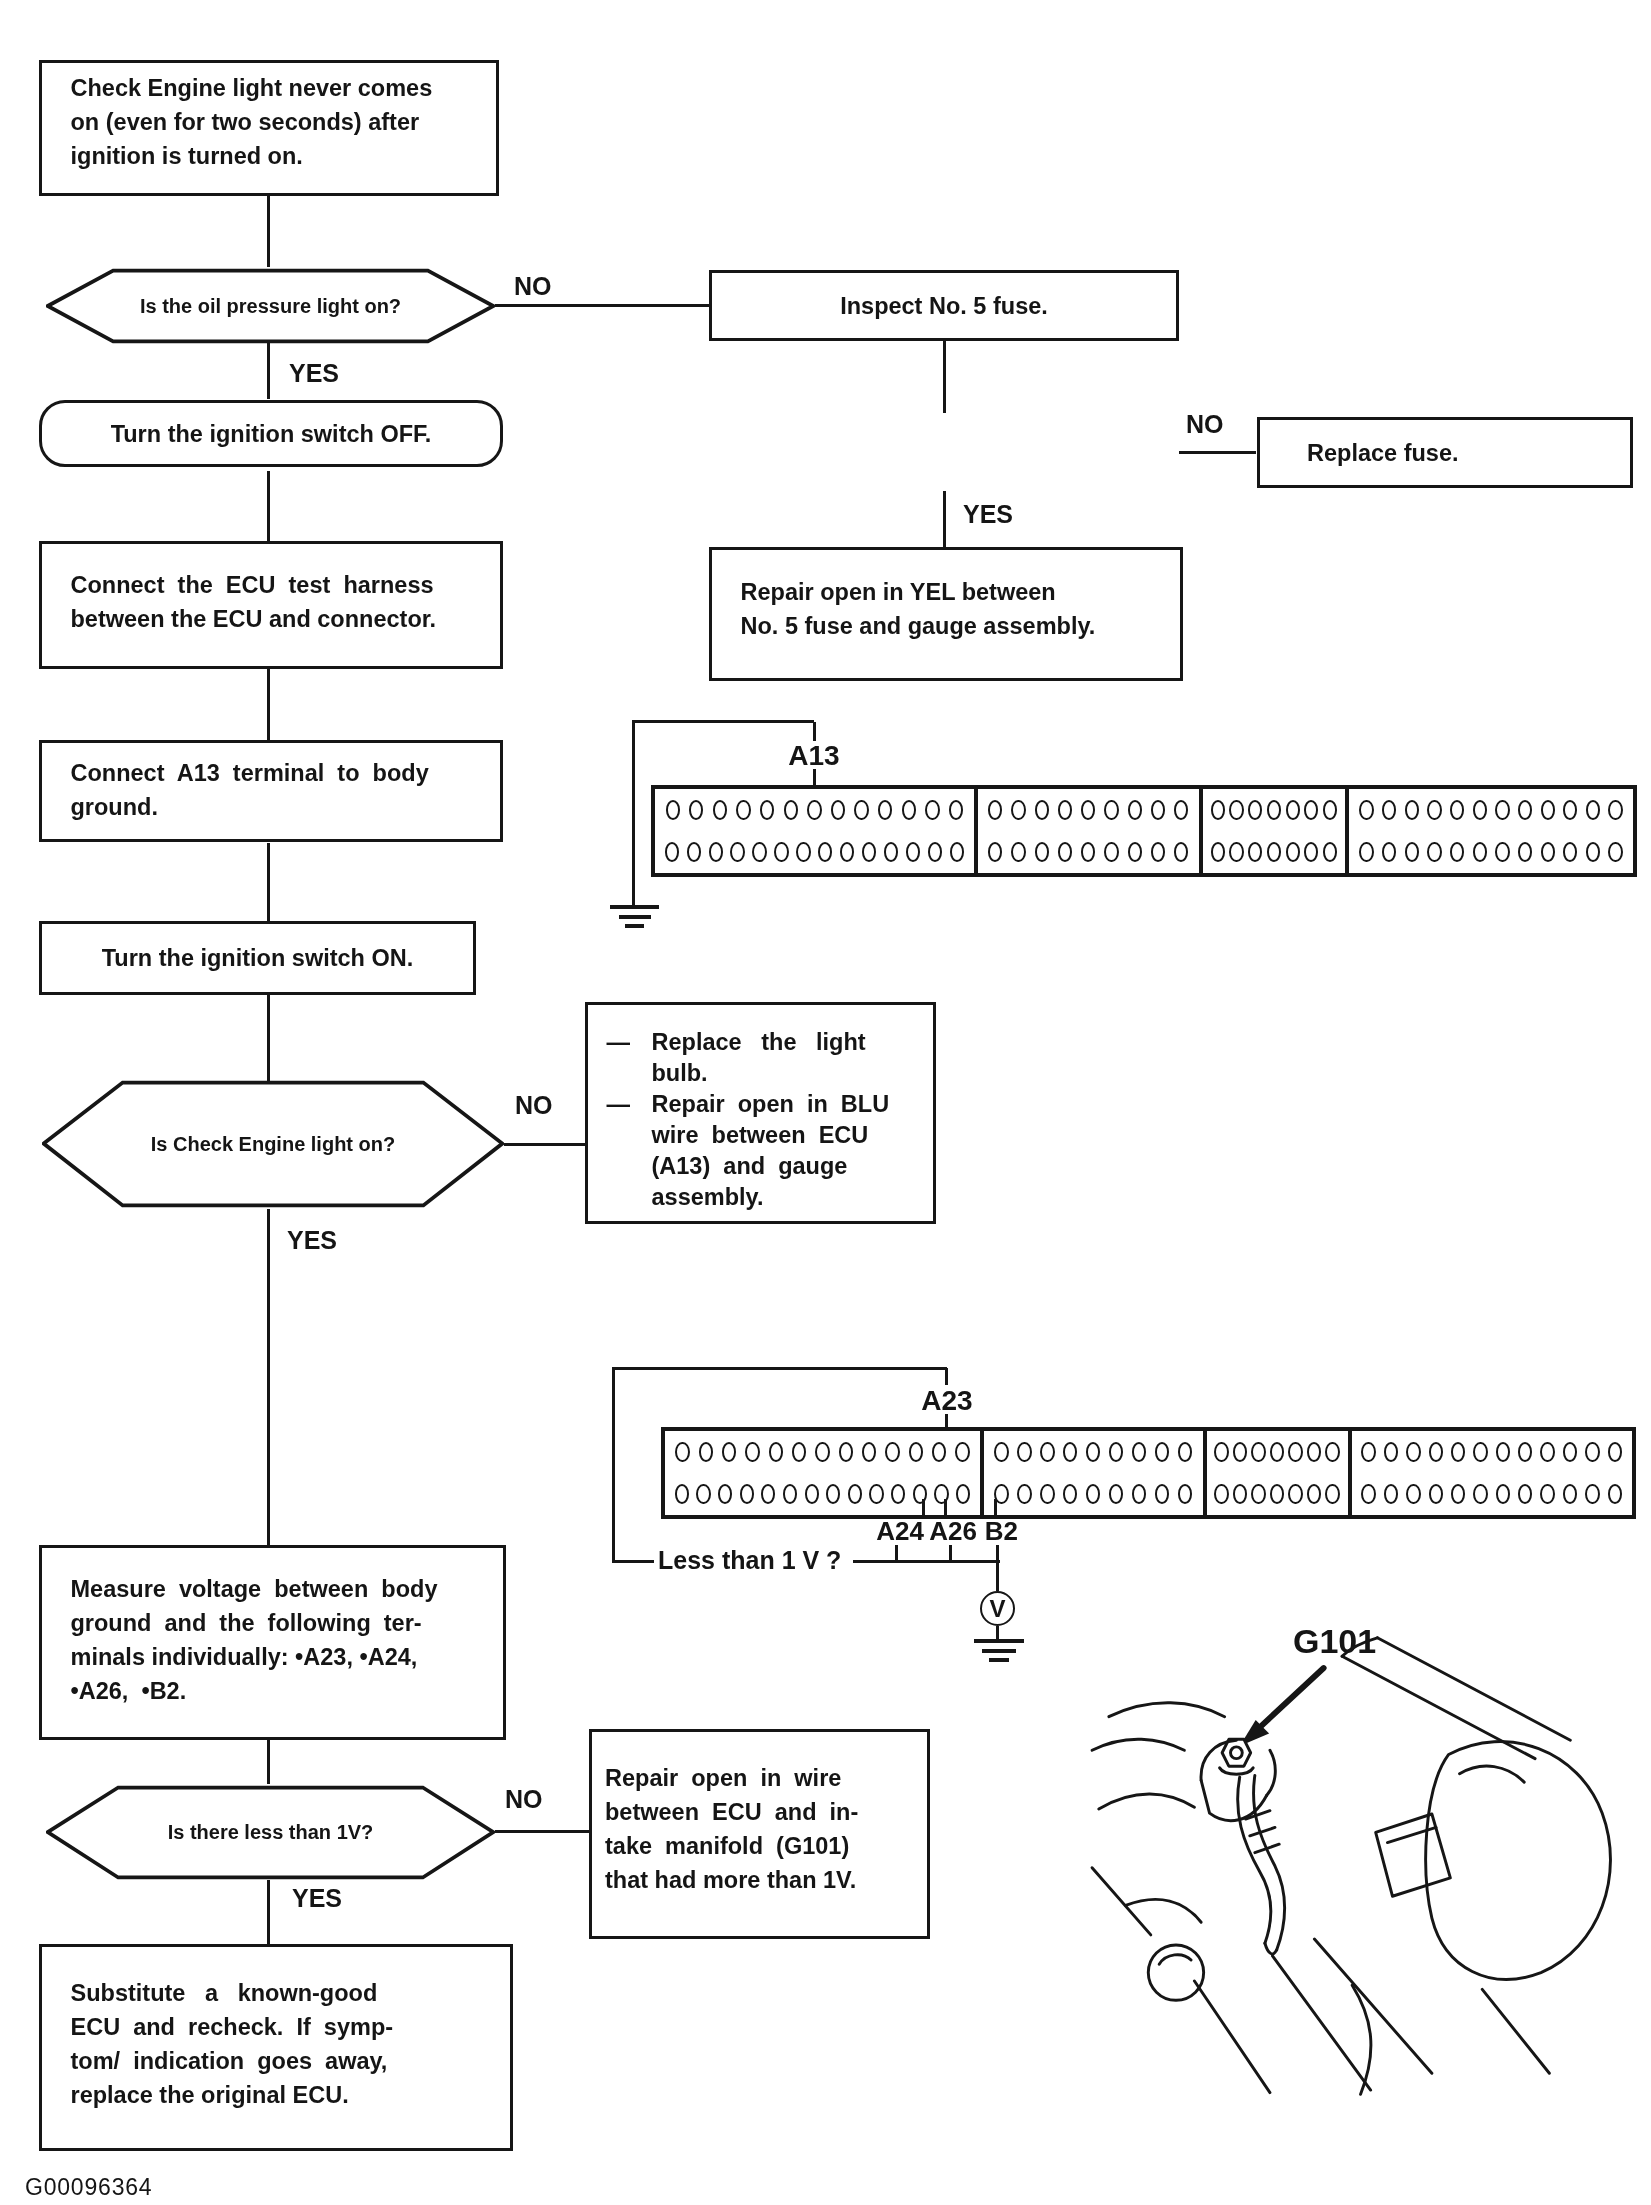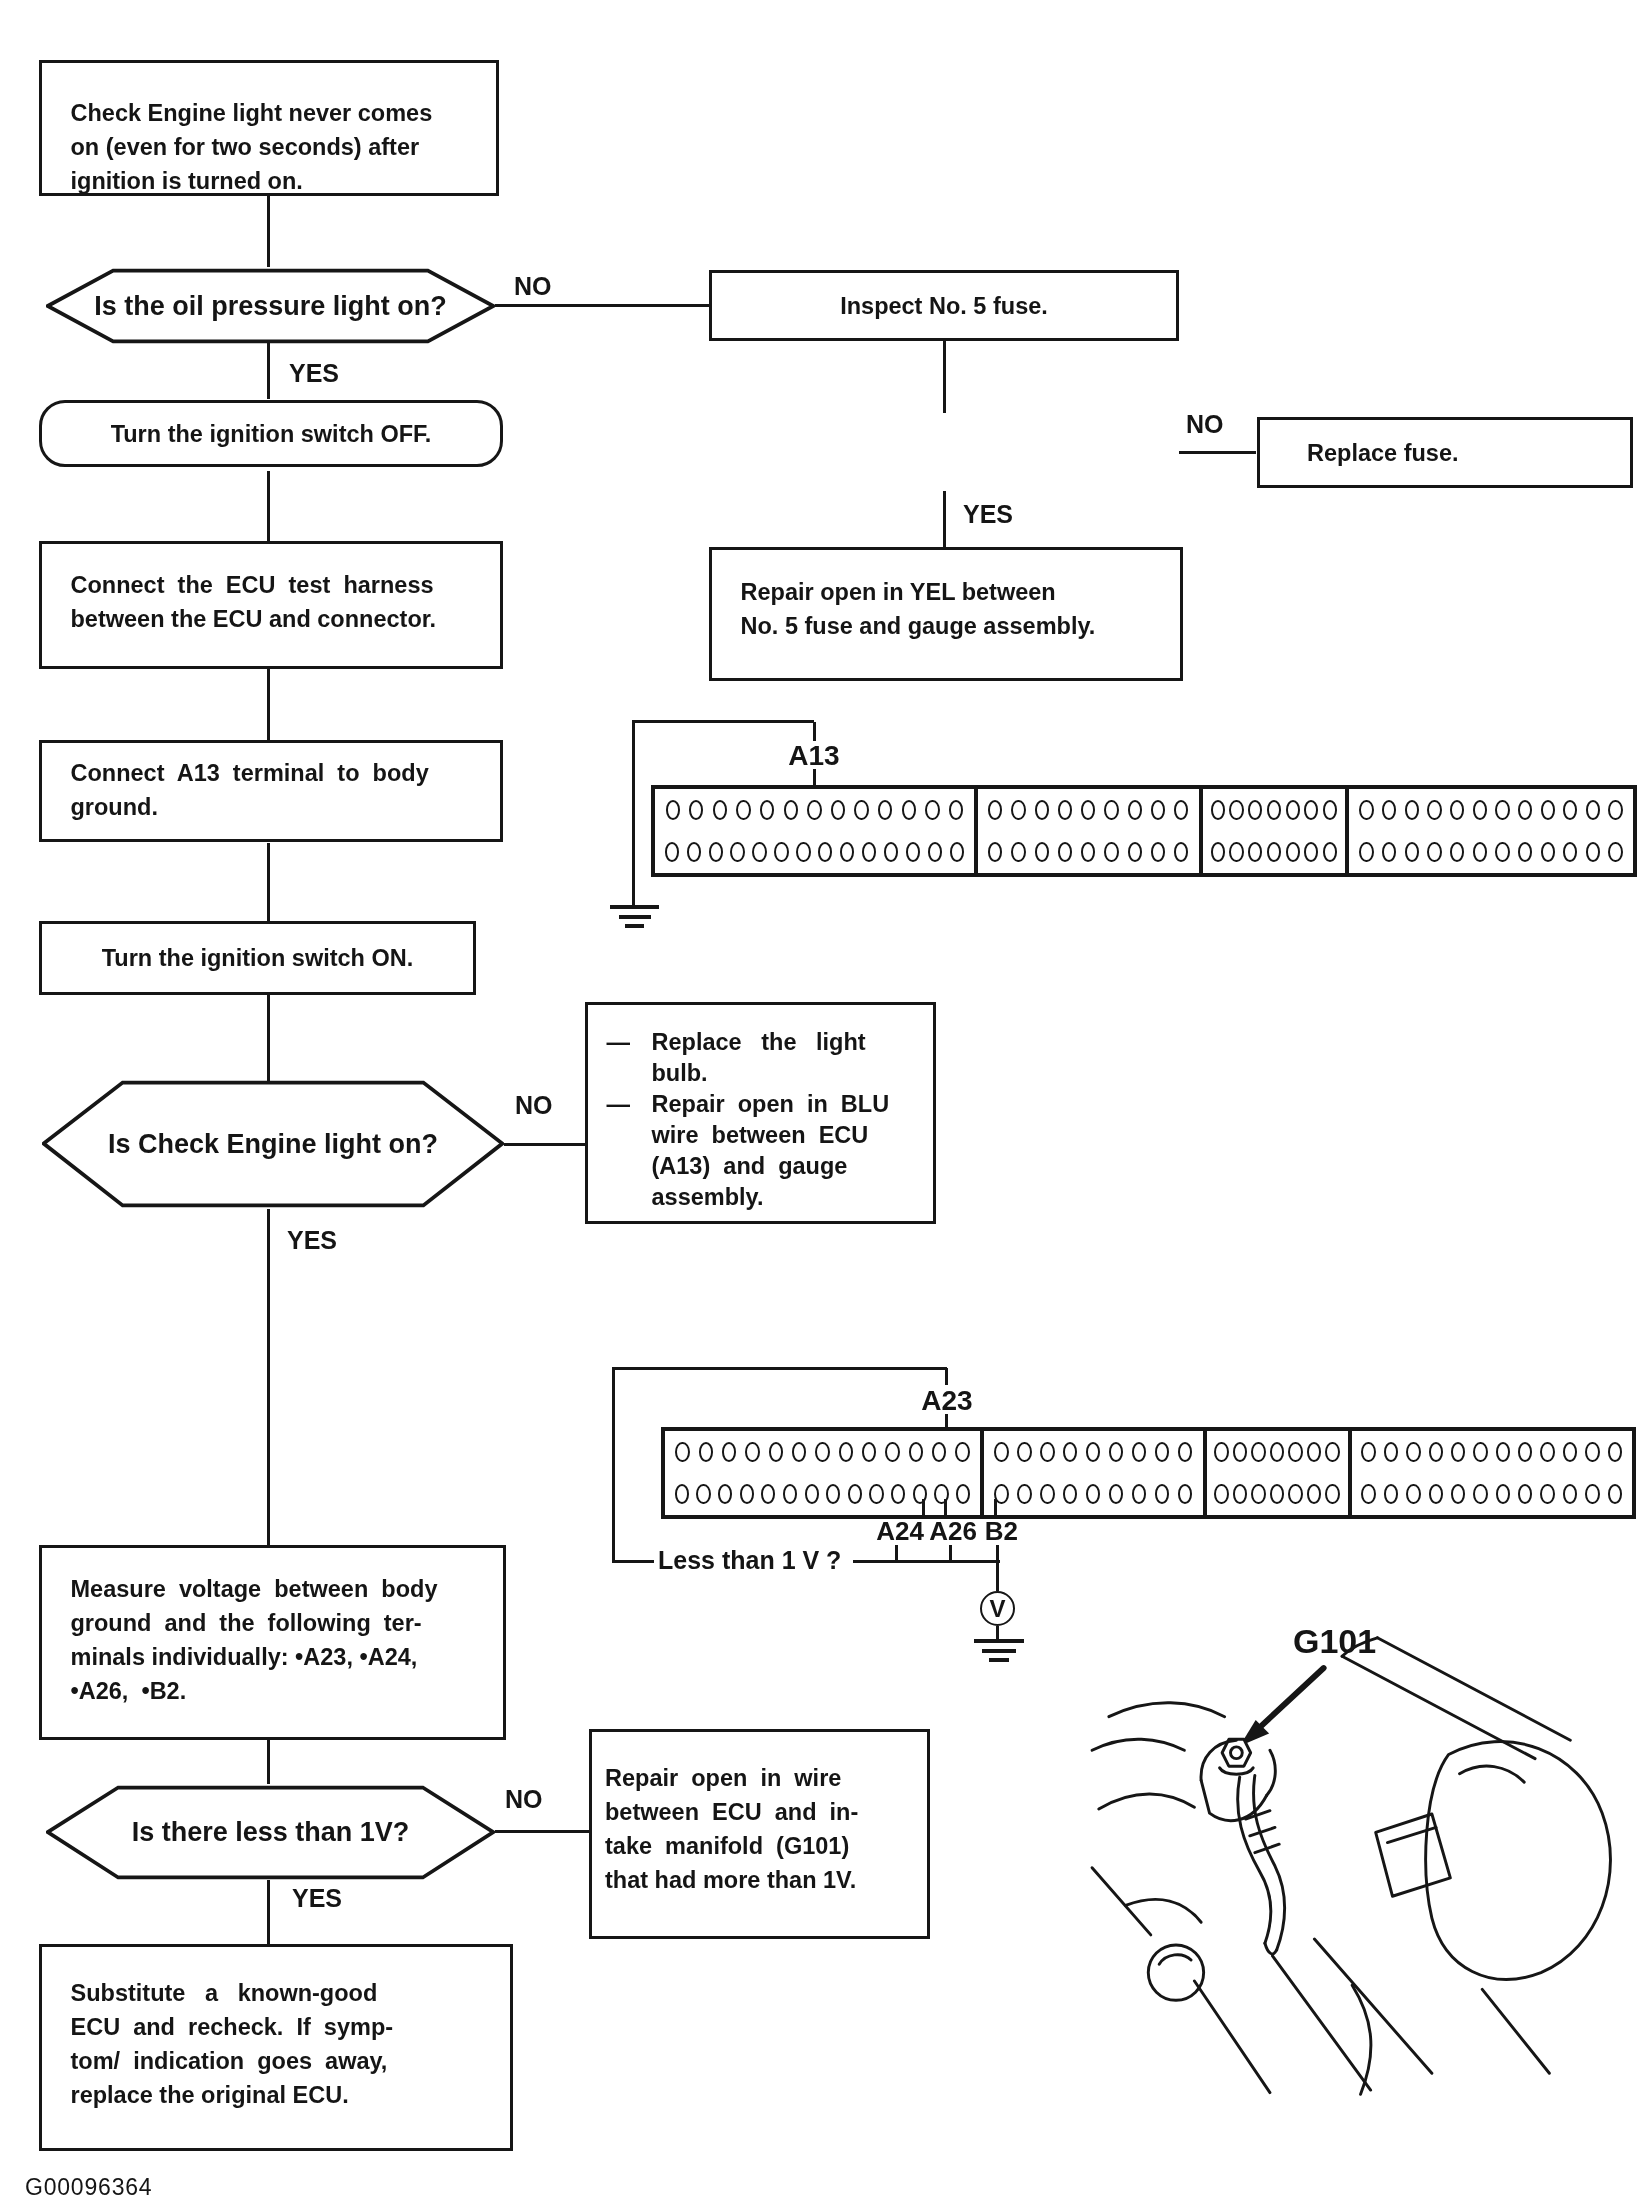--- a/index.html
+++ b/index.html
@@ -6,21 +6,21 @@
   #canvas{position:relative;width:1651px;height:2205px;background:#ffffff;
           font-family:"Liberation Sans",sans-serif;color:#151515;overflow:hidden;}
   .box{position:absolute;border:3.4px solid #161616;background:#fff;box-sizing:border-box;}
   .box-text{font-size:23.5px;font-weight:700;line-height:34px;white-space:pre-wrap;color:#151515;}
   .pad{padding:22px 17px 0 28.5px;}
   .centerfill{display:flex;height:100%;align-items:center;justify-content:center;padding:0;}
   .vcenter{display:flex;height:100%;align-items:center;padding-left:47px;}
   .hex{position:absolute;}
   .hex svg{position:absolute;left:0;top:0;width:100%;height:100%;}
   .hex-text{position:absolute;left:0;top:0;right:0;bottom:0;display:flex;align-items:center;justify-content:center;
-            font-size:27px;font-weight:700;}
+            font-size:20px;font-weight:700;}
   .vline{position:absolute;width:3.4px;background:#161616;}
   .hline{position:absolute;height:3.4px;background:#161616;}
   .lbl{position:absolute;font-size:25px;font-weight:700;}
   .conn{position:absolute;display:flex;border:4.2px solid #161616;background:#fff;box-sizing:border-box;}
   .sec{box-sizing:border-box;border-right:4.2px solid #161616;display:flex;flex-direction:column;}
   .sec:last-child{border-right:none;}
   .s1{flex:0 0 33%;} .s2{flex:0 0 23%;} .s3{flex:0 0 15%;} .s4{flex:0 0 29%;}
   .prow{flex:1;display:flex;align-items:center;justify-content:space-around;padding:0 5.9px;}
   .pin{width:14.3px;height:20px;border:2.5px solid #161616;border-radius:50%;box-sizing:border-box;background:#fff;}
   .ptr-label{position:absolute;font-size:28px;font-weight:700;text-align:center;}
@@ -36,21 +36,21 @@
   .btext{white-space:pre-wrap;}
   .probe-label{position:absolute;font-size:25px;font-weight:700;}
   .g101-label{position:absolute;font-size:34px;font-weight:700;}
 </style>
 </head>
 <body>
 
 <div id="canvas">
 
   <div class="box" style="left:39px;top:60px;width:460px;height:136px;">
-    <div class="box-text pad" style="padding-top:33px;">Check Engine light never comes<br>on (even for two seconds) after<br>ignition is turned on.</div>
+    <div class="box-text pad" style="padding-top:8px;">Check Engine light never comes<br>on (even for two seconds) after<br>ignition is turned on.</div>
   </div>
 
   <div class="vline" style="left:267px;top:196px;height:71px;"></div>
   <div class="hline" style="left:495px;top:304px;width:214px;"></div>
   <div class="vline" style="left:267px;top:343px;height:56px;"></div>
 
   <div class="hex" style="left:46px;top:268px;width:449px;height:76px;">
     <svg viewBox="0 0 535 90" preserveAspectRatio="none">
       <polygon points="2,45 80,3 455,3 533,45 455,87 80,87" fill="#fff" stroke="#161616" stroke-width="4.5"></polygon>
     </svg>

